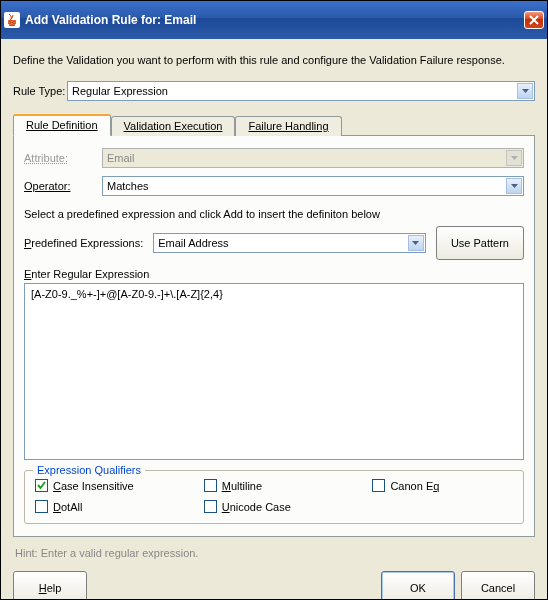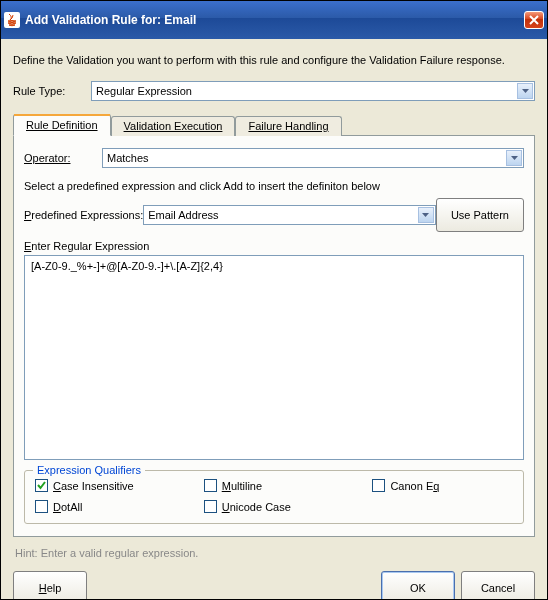--- a/index.html
+++ b/index.html
@@ -48,21 +48,21 @@
 .close-btn svg { width: 10px; height: 10px; }
 .content {
   padding: 15px 12px 10px 12px;
   background: #ece9d8;
   height: calc(600px - 24px);
   display: flex;
   flex-direction: column;
 }
 .intro { margin-bottom: 15px; }
 .row { display: flex; align-items: center; margin-bottom: 12px; }
-.row-label { width: 78px; }
+.row-label { width: 54px; }
 .row-label-disabled { color: #9a9a9a; }
 .underline { text-decoration: underline; }
 .dropdown {
   flex: 1;
   height: 20px;
   border: 1px solid #7f9db9;
   background: #fff;
   display: flex;
   align-items: center;
   padding: 0 4px;
@@ -129,21 +129,21 @@
   border-radius: 3px;
   background: linear-gradient(to bottom, #fff, #eceae0);
   cursor: pointer;
   font-size: 11px;
   font-family: inherit;
 }
 .btn.default {
   border: 1px solid #4a6fae;
   box-shadow: inset 0 0 0 1px #a8c8f0;
 }
-.pattern-row { display: flex; align-items: center; margin-bottom: 8px; }
+.pattern-row { display: flex; align-items: center; gap: 10px; margin-bottom: 8px; }
 .textarea {
   flex: 1;
   border: 1px solid #7f9db9;
   background: #fff;
   padding: 4px 6px;
   font-family: inherit;
   font-size: 11px;
   resize: none;
   margin-top: 3px;
   margin-bottom: 10px;
@@ -225,20 +225,31 @@
   </div>
 
   <div class="tabs">
     <div class="tab active"><span>Rule Definition</span></div>
     <div class="tab inactive"><span>Validation Execution</span></div>
     <div class="tab inactive"><span>Failure Handling</span></div>
   </div>
 
   <div class="tab-panel">
 
+    <div class="inner-row">
+      <div class="inner-label row-label-disabled"><span class="underline" style="text-decoration-style: dotted;">Attribute:</span></div>
+      <div class="dropdown disabled">
+        <span>Email</span>
+        <div class="dd-arrow" style="background:#e3e1d6;border-color:#c7c5bb;">
+          <svg viewBox="0 0 7 4">
+              <path d="M0 0 L3.5 4 L7 0 Z" fill="#b0b0b0"></path>
+            </svg>
+        </div>
+      </div>
+    </div>
 
     <div class="inner-row">
       <div class="inner-label"><span class="underline">Operator:</span></div>
       <div class="dropdown">
         <span>Matches</span>
         <div class="dd-arrow">
           <svg viewBox="0 0 7 4">
               <path d="M0 0 L3.5 4 L7 0 Z" fill="#4d6185"></path>
             </svg>
         </div>

